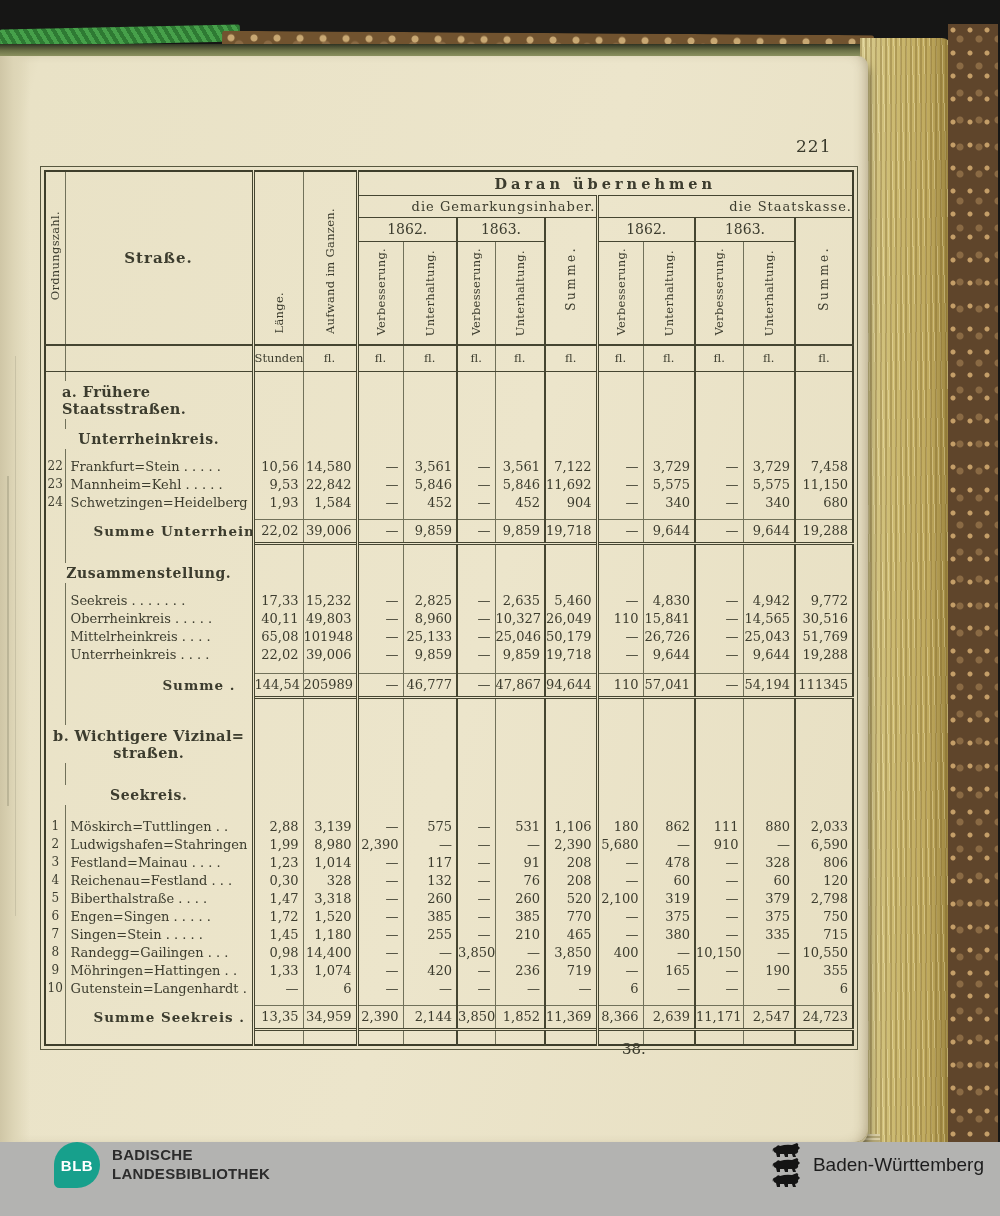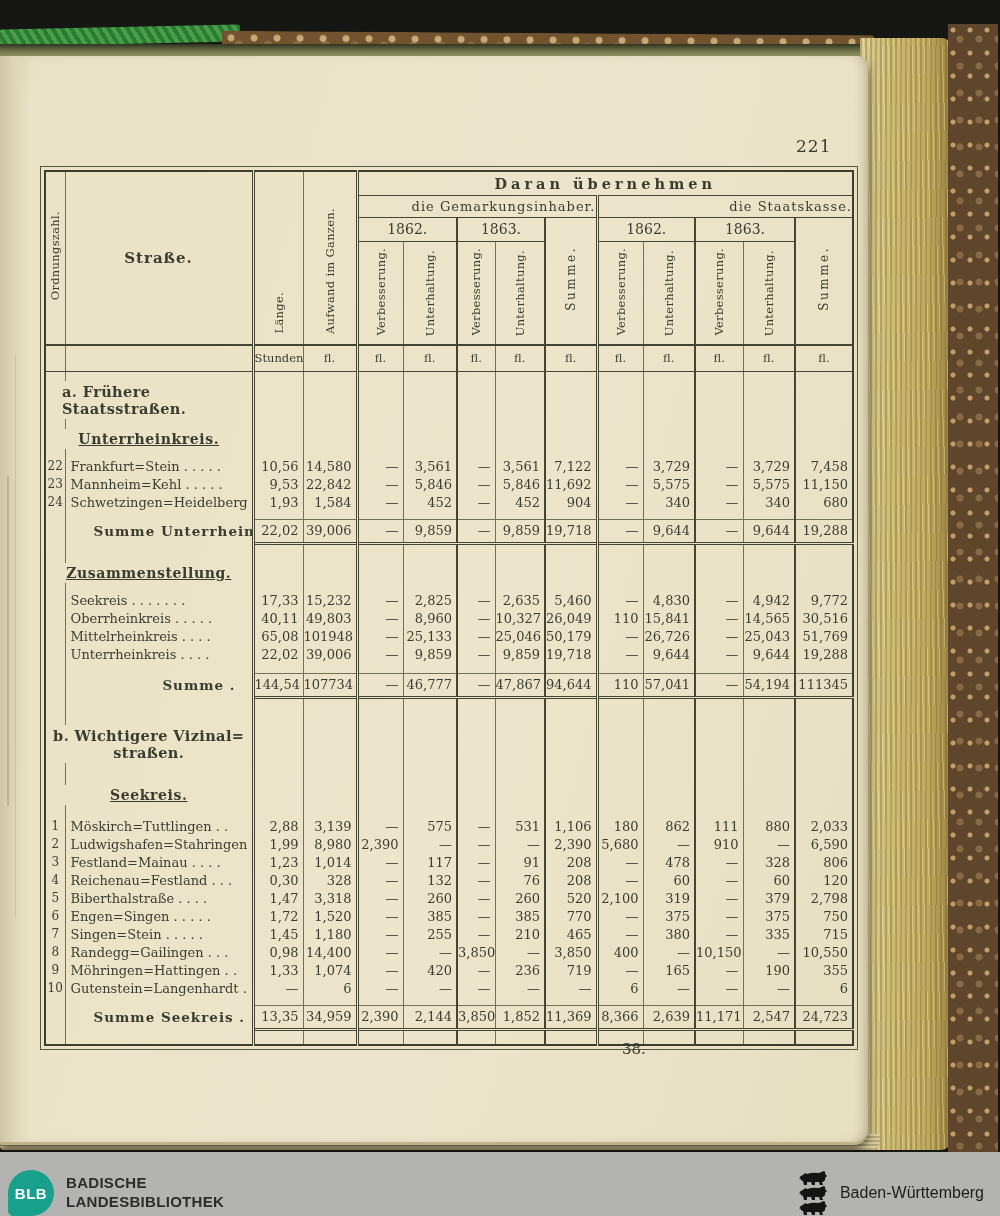--- a/index.html
+++ b/index.html
@@ -88,43 +88,43 @@
   .vhead-tall{text-align:center;}
   .vbottom{vertical-align:bottom;padding-bottom:6px;}
   .vmiddle{vertical-align:middle;}
   .units th{height:26px;border-top:2px solid var(--ln2);border-bottom:1px solid var(--ln2);
     font-size:11.5px;text-align:center;}
 
   
   tr.t-row{height:18px;}
   tr.t-sum{height:24px;}
   tr.t-sec td{padding:2px 0;}
-  tr.t-sub td{padding:2px 0;text-decoration:underline;}
+  tr.t-sub td{padding:2px 0;}
   .val{text-align:right;padding-right:4px;font-size:13px;white-space:nowrap;}
   .v{border-top:1px solid var(--ln);}
   .dblline{border-top:3px double var(--ln2);}
   .num{text-align:center;font-size:12px;}
   .name{padding-left:5px;font-size:13px;white-space:nowrap;}
   .sumlabel{font-size:13.5px;font-weight:bold;padding-left:28px;white-space:nowrap;letter-spacing:1px;}
   .a-right{text-align:right !important;padding-right:16px;padding-left:0;margin-left:32px;}
   .head-sec{font-weight:bold;font-size:14.5px;text-align:center;letter-spacing:.4px;}
   .head-sec.a-left{text-align:left;padding-left:16px;}
   .head-sub{font-weight:bold;font-size:14px;text-align:center;letter-spacing:.6px;}
 
   
-  .footer{position:absolute;left:0;bottom:0;width:100%;height:64px;background:#b3b3b1;
-    display:flex;align-items:flex-end;justify-content:space-between;
-    font-family:"Liberation Sans",sans-serif;}
+  .footer{position:absolute;left:0;bottom:0;width:100%;height:74px;background:#b3b3b1;
+    display:flex;align-items:flex-start;justify-content:space-between;
+    font-family:"Liberation Sans",sans-serif;padding-left:46px;}
   .f-left{display:flex;align-items:center;margin-left:8px;}
   .blb-logo{width:46px;height:46px;background:#17a08c;border-radius:50% 50% 50% 12%;
     display:flex;align-items:center;justify-content:center;color:#fff;font-weight:bold;
     font-size:15px;letter-spacing:.5px;}
   .lib-name{margin-left:12px;font-size:15px;font-weight:bold;color:#2c2c2c;line-height:1.25;letter-spacing:.3px;}
   .f-right{display:flex;align-items:center;margin-right:16px;gap:10px;}
-  .state-name{font-size:16px;color:#1c1c1c;}
+  .state-name{font-size:19px;color:#1c1c1c;}
 </style>
 </head>
 <body>
 
 <div class="stage">
 
   <div class="headband"></div>
   <div class="topedge"></div>
   <div class="topstack"></div>
   <div class="fore-edge"></div>
@@ -506,21 +506,21 @@
               <td class="c9"></td>
               <td class="c10"></td>
               <td class="c11"></td>
               <td class="c12"></td>
               <td class="c13"></td>
             </tr>
             <tr class="t-sum">
               <td class="c0 num"></td>
               <td class="c1 sumlabel a-right">Summe .</td>
               <td class="c2 val v">144,54</td>
-              <td class="c3 val v">107734</td>
+              <td class="c3 val v">205989</td>
               <td class="c4 val v">—</td>
               <td class="c5 val v">46,777</td>
               <td class="c6 val v">—</td>
               <td class="c7 val v">47,867</td>
               <td class="c8 val v">94,644</td>
               <td class="c9 val v">110</td>
               <td class="c10 val v">57,041</td>
               <td class="c11 val v">—</td>
               <td class="c12 val v">54,194</td>
               <td class="c13 val v">111345</td>

